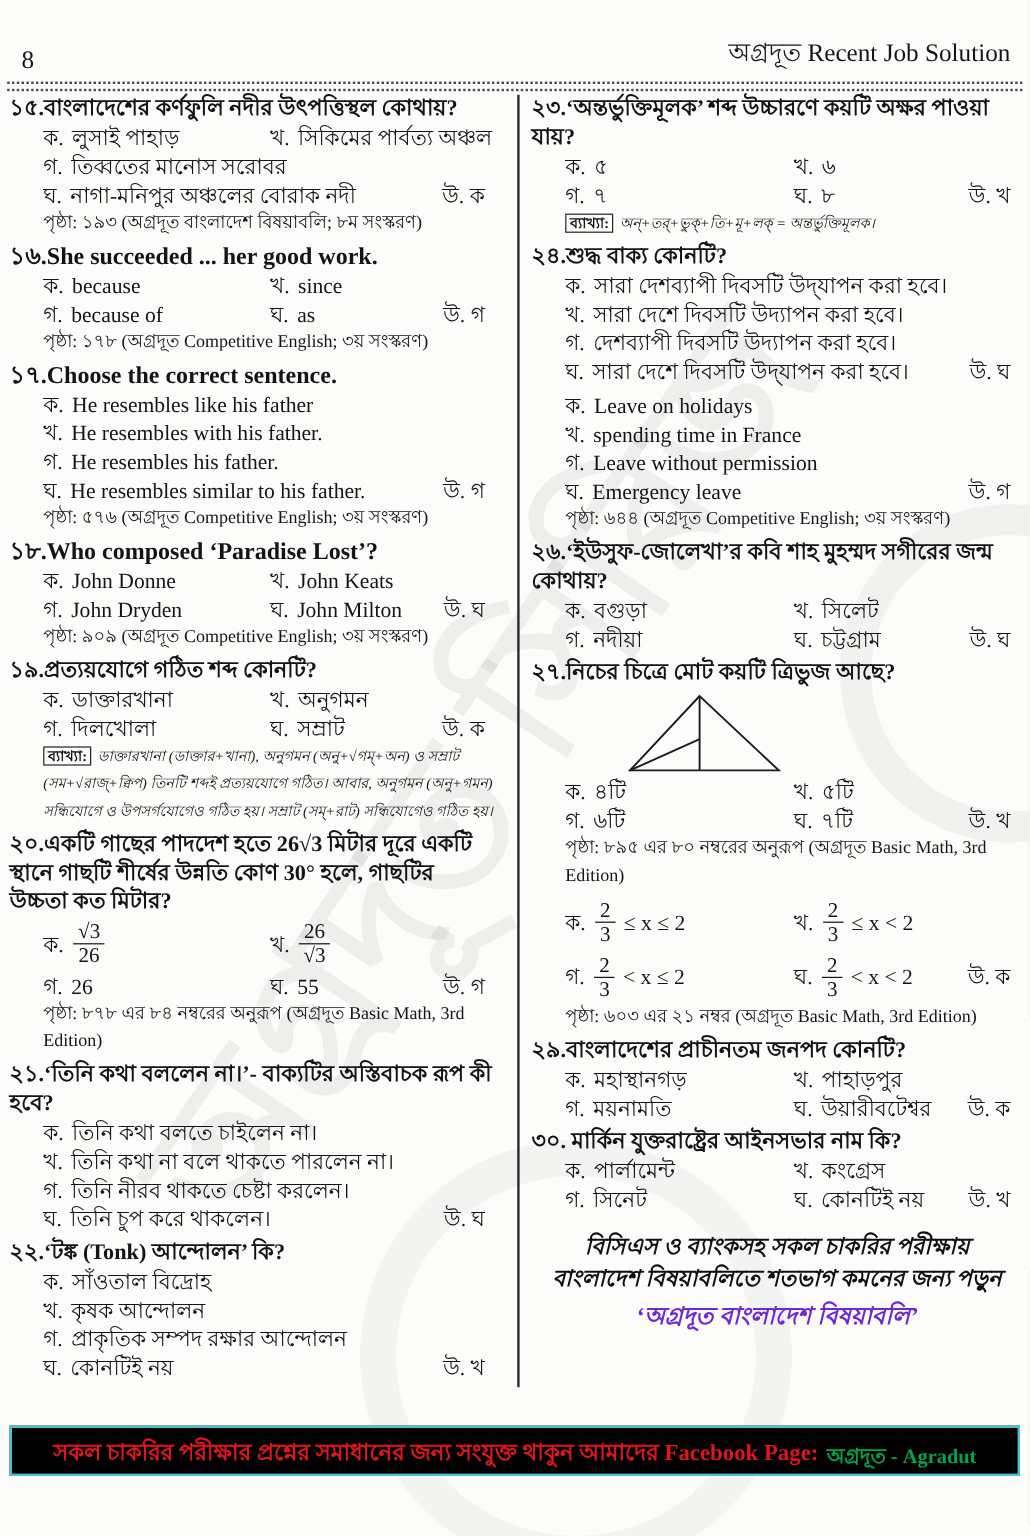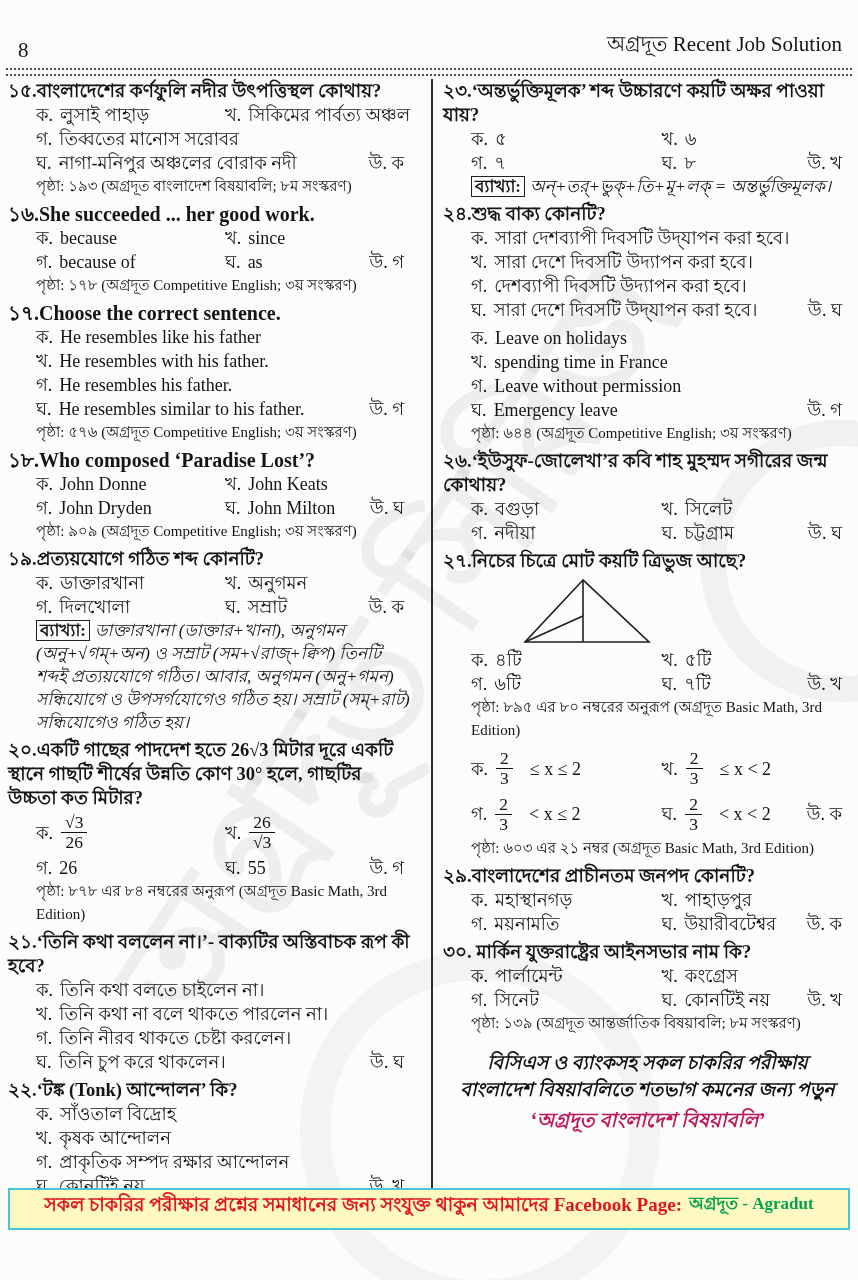--- a/index.html
+++ b/index.html
@@ -25,36 +25,36 @@
   
   .q{margin-bottom:4px;}
   .q-title{font-weight:bold;font-size:18.5px;line-height:24px;}
   .q-title.en{font-size:20px;}
   .opt-row{display:flex;align-items:center;padding-left:28px;font-size:18px;line-height:24px;}
   .opt{display:flex;align-items:center;}
   .opt-first{flex:0 0 50%;}
   .opt-label{margin-right:7px;}
   .answer{margin-left:auto;padding-right:10px;}
   .ref{padding-left:28px;font-size:15px;line-height:23px;}
-  .expl{padding-left:28px;font-size:17px;line-height:23px;font-style:italic;}
+  .expl{padding-left:28px;font-size:12px;line-height:23px;font-style:italic;}
   .expl-label{border:1.5px solid #222;padding:0 3px;font-style:normal;font-weight:bold;margin-right:5px;}
   .frac{display:inline-flex;flex-direction:column;align-items:center;line-height:1.1;font-size:17.5px;margin:3px 1px;}
   .frac .num{padding:0 4px;border-bottom:1.3px solid #111;}
   .frac .den{padding:0 2px;}
-  .rest{margin-left:16px;}
+  .rest{margin-left:6px;}
   .fig{padding-left:66px;margin:3px 0 2px 0;}
   .fig svg{display:block;}
   
   .promo{text-align:center;margin-top:14px;padding:0 8px;font-weight:bold;font-style:italic;}
   .promo-line1{font-size:19px;line-height:27px;color:#101010;}
-  .promo-line2{font-size:20px;line-height:28px;color:#be185d;margin-top:3px;}
+  .promo-line2{font-size:20px;line-height:28px;color:#6d28d9;margin-top:3px;}
   
   .footer{position:absolute;left:8px;right:8px;top:1188px;height:38px;border:2px solid #49c3d6;
-          display:flex;align-items:flex-start;justify-content:center;font-weight:bold;font-size:19px;
-          white-space:nowrap;background:#fef9c3;z-index:2;}
+          display:flex;align-items:flex-end;justify-content:center;font-weight:bold;font-size:19px;
+          white-space:nowrap;background:#000000;z-index:2;}
   .footer .red{color:#e0161c;}
   .footer .green{color:#00a34e;margin-left:7px;font-size:17px;}
 </style>
 </head>
 <body>
 
 <div class="page">
   <div class="wm-text">অগ্রদূত সিরিজ</div>
   <div class="wm-circle"></div>
   <div class="wm-circle2"></div>
@@ -508,21 +508,20 @@
               <span class="opt opt-first">
                 <span class="opt-label">গ.</span>
                 <span class="opt-text">সিনেট</span>
               </span>
               <span class="opt">
                 <span class="opt-label">ঘ.</span>
                 <span class="opt-text">কোনটিই নয়</span>
               </span>
               <span class="answer">উ. খ</span>
             </div>
-            <div class="ref">পৃষ্ঠা: ১৩৯ (অগ্রদূত আন্তর্জাতিক বিষয়াবলি; ৮ম সংস্করণ)</div>
           </div>
           <div class="promo">
             <div class="promo-line1">বিসিএস ও ব্যাংকসহ সকল চাকরির পরীক্ষায় বাংলাদেশ বিষয়াবলিতে শতভাগ কমনের জন্য পড়ুন</div>
             <div class="promo-line2">‘অগ্রদূত বাংলাদেশ বিষয়াবলি’</div>
           </div>
         </div>
     </div>
 
     <div class="footer">
       <span class="red">সকল চাকরির পরীক্ষার প্রশ্নের সমাধানের জন্য সংযুক্ত থাকুন আমাদের Facebook Page:</span>

